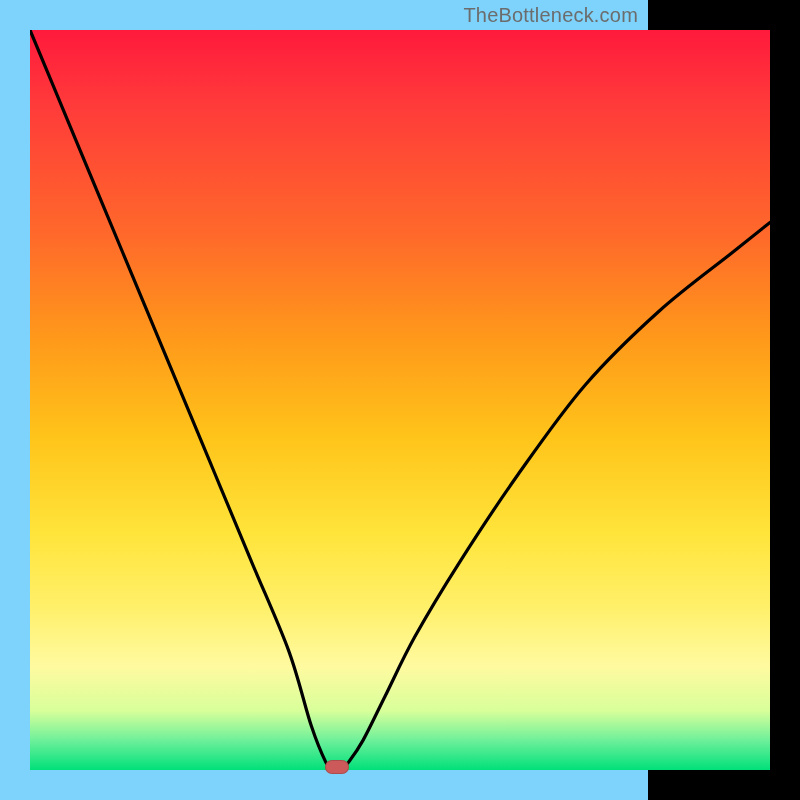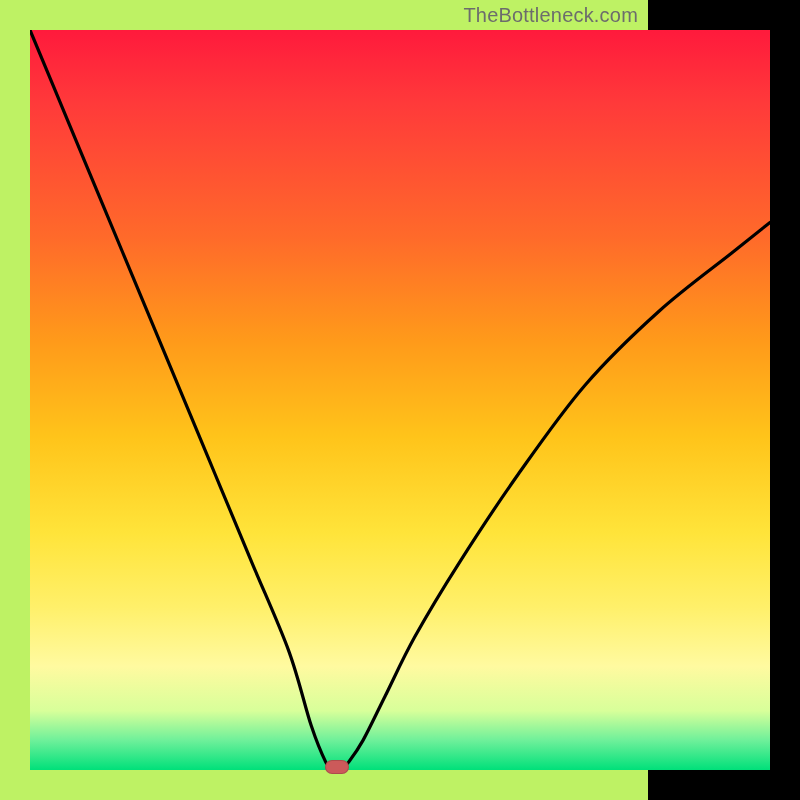--- a/index.html
+++ b/index.html
@@ -8,21 +8,21 @@
     width: 800px;
     height: 800px;
     background: #000;
     overflow: hidden;
     font-family: Arial, Helvetica, sans-serif;
   }
   .frame {
     position: relative;
     width: 648px;
     height: 800px;
-    background: #bef264;
+    background: #7dd3fc;
   }
   .plot-area {
     position: absolute;
     left: 30px;
     top: 30px;
     width: 740px;
     height: 740px;
     
     background: linear-gradient(
       to bottom,

